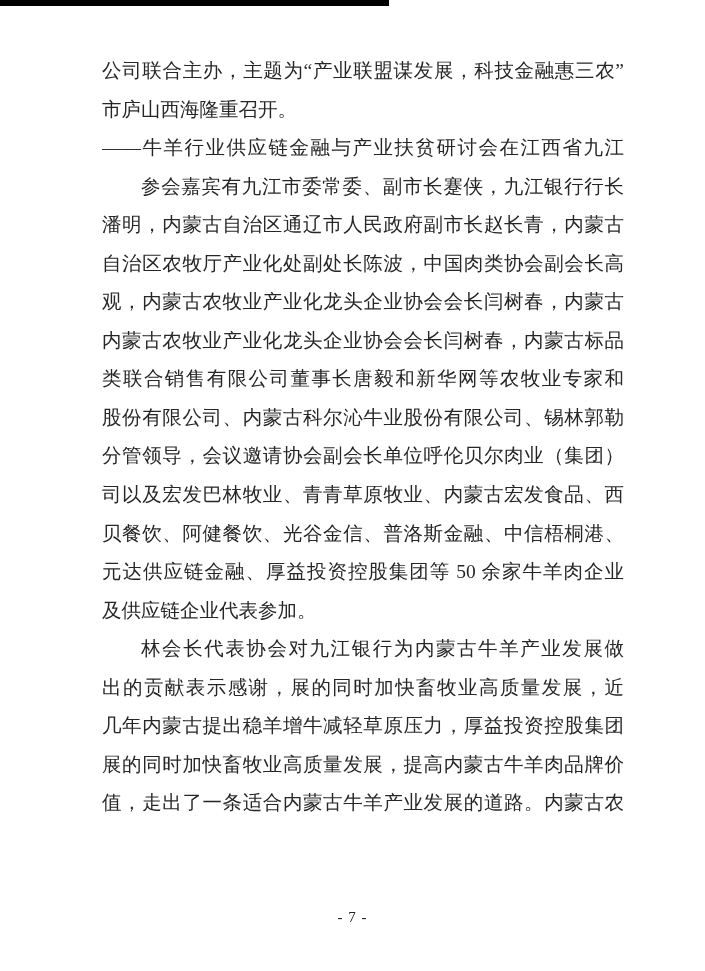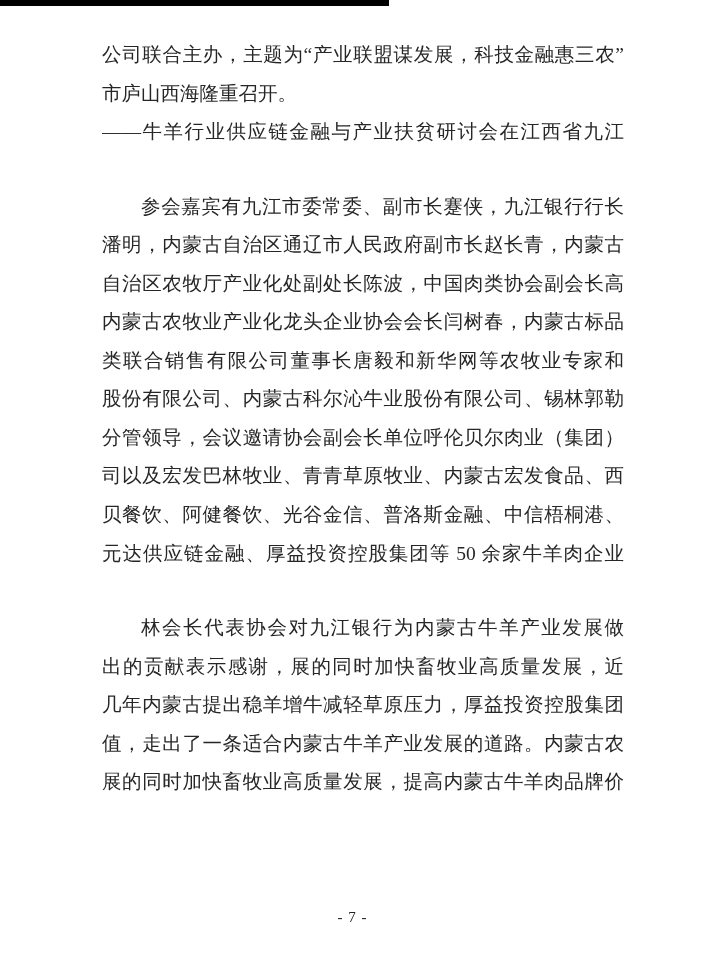--- a/index.html
+++ b/index.html
@@ -15,35 +15,35 @@
     position: absolute;
     top: 0;
     left: 0;
     width: 389px;
     height: 6px;
     background: #000000;
   }
   .text-block {
     position: absolute;
     left: 102px;
-    top: 36px;
+    top: 52px;
     width: 522px;
   }
   .line {
     font-family: "Liberation Serif", "DejaVu Serif", serif;
     font-size: 19.5px;
     line-height: 38.55px;
     height: 38.55px;
     color: #262626;
     text-align: justify;
     word-break: break-all;
     overflow: hidden;
   }
   .line.fill { text-align-last: justify; }
-  .line.indent { text-indent: 39px; margin-top: 36px; }
+  .line.indent { text-indent: 39px; }
   .footer {
     position: absolute;
     top: 908px;
     left: 0;
     width: 705px;
     text-align: center;
   }
   .page-number {
     font-family: "Liberation Serif", "DejaVu Serif", serif;
     font-size: 15px;
@@ -56,29 +56,31 @@
 
 <div class="page">
   <div class="artifact-bar" style="background: rgb(0, 0, 0);"></div>
   <div class="text-block">
       <div class="line fill">公司联合主办，主题为“产业联盟谋发展，科技金融惠三农”</div>
       <div class="line">市庐山西海隆重召开。</div>
       <div class="line fill">——牛羊行业供应链金融与产业扶贫研讨会在江西省九江</div>
       <div class="line indent fill">参会嘉宾有九江市委常委、副市长蹇侠，九江银行行长</div>
       <div class="line fill">潘明，内蒙古自治区通辽市人民政府副市长赵长青，内蒙古</div>
       <div class="line fill">自治区农牧厅产业化处副处长陈波，中国肉类协会副会长高</div>
+      <div class="line fill">观，内蒙古农牧业产业化龙头企业协会会长闫树春，内蒙古</div>
       <div class="line fill">内蒙古农牧业产业化龙头企业协会会长闫树春，内蒙古标品肉</div>
       <div class="line fill">类联合销售有限公司董事长唐毅和新华网等农牧业专家和</div>
       <div class="line fill">股份有限公司、内蒙古科尔沁牛业股份有限公司、锡林郭勒</div>
       <div class="line fill">分管领导，会议邀请协会副会长单位呼伦贝尔肉业（集团）</div>
       <div class="line fill">司以及宏发巴林牧业、青青草原牧业、内蒙古宏发食品、西</div>
       <div class="line fill">贝餐饮、阿健餐饮、光谷金信、普洛斯金融、中信梧桐港、</div>
       <div class="line fill">元达供应链金融、厚益投资控股集团等 50 余家牛羊肉企业</div>
+      <div class="line">及供应链企业代表参加。</div>
       <div class="line indent fill">林会长代表协会对九江银行为内蒙古牛羊产业发展做</div>
       <div class="line fill">出的贡献表示感谢，展的同时加快畜牧业高质量发展，近</div>
       <div class="line fill">几年内蒙古提出稳羊增牛减轻草原压力，厚益投资控股集团等</div>
+      <div class="line fill">展的同时加快畜牧业高质量发展，提高内蒙古牛羊肉品牌价</div>
       <div class="line fill">值，走出了一条适合内蒙古牛羊产业发展的道路。内蒙古农</div>
-      <div class="line fill">展的同时加快畜牧业高质量发展，提高内蒙古牛羊肉品牌价</div>
     </div>
   <div class="footer">
     <span class="page-number">- 7 -</span>
   </div>
 </div>
 
 </body></html>

